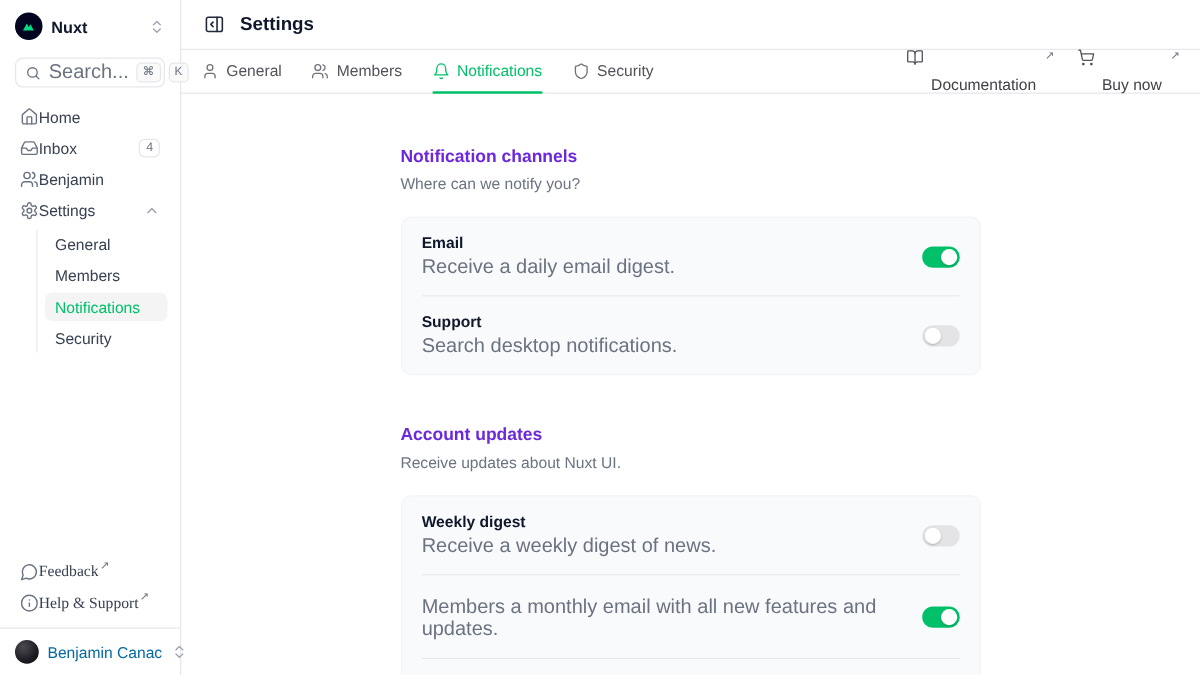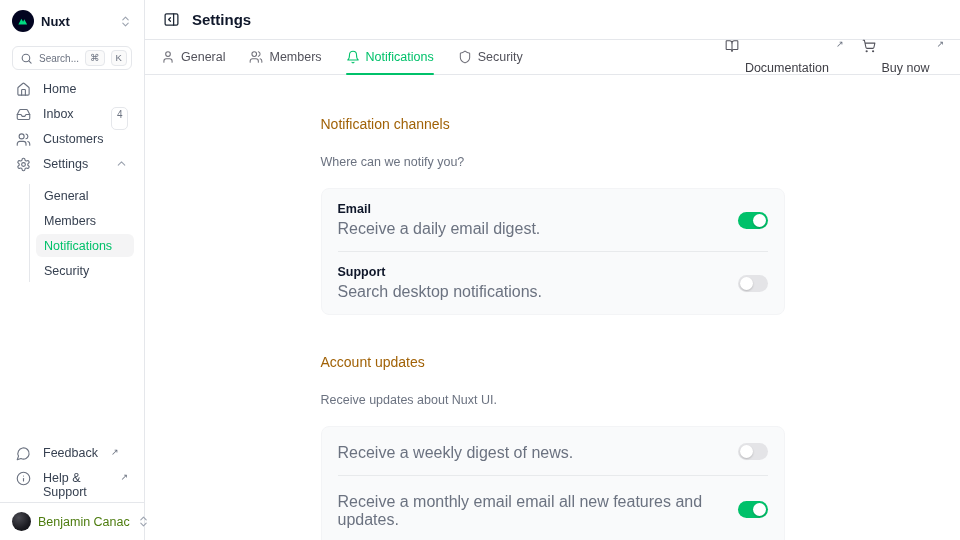--- a/index.html
+++ b/index.html
@@ -12,38 +12,38 @@
   svg.ic { display:block; }
 
   
   .sidebar { width:145px; min-width:145px; height:540px; border-right:1px solid #e5e7eb; display:flex; flex-direction:column; background:#fff; }
   .brand-row { display:flex; align-items:center; gap:7px; padding:10px 12px 6px; }
   .brand-logo { width:22px; height:22px; border-radius:50%; background:#020420; display:flex; align-items:center; justify-content:center; flex:none; }
   .brand-name { font-size:13px; font-weight:700; color:#0f172a; }
   .brand-caret { margin-left:auto; color:#9ca3af; }
 
   .search-box { margin:8px 12px 4px; height:24px; border:1px solid #e5e7eb; border-radius:6px; display:flex; align-items:center; gap:6px; padding:0 5px 0 7px; background:#fff; cursor:text; }
-  .search-box .ph { font-size:10px; color:#6b7280; flex:1; }
+  .search-box .ph { font-size:16px; color:#6b7280; flex:1; }
   .kbd { font-size:9.5px; color:#6b7280; border:1px solid #e5e7eb; background:#fafafa; border-radius:4px; padding:1px 4px; line-height:12px; }
 
   .nav { display:flex; flex-direction:column; gap:2px; padding:8px 10px 0; }
-  .nav-item { height:23px; display:flex; gap:12px; padding:0 6px; border-radius:6px; font-size:12.5px; color:#374151; cursor:pointer; }
+  .nav-item { height:23px; display:flex; align-items:center; gap:0; padding:0 6px; border-radius:6px; font-size:12.5px; color:#374151; cursor:pointer; }
   .nav-item .nico { color:#6b7280; flex:none; }
   .nav-badge { margin-left:auto; font-size:10px; color:#6b7280; border:1px solid #e5e7eb; border-radius:5px; padding:0 4.5px; line-height:13px; background:#fff; }
   .nav-caret { margin-left:auto; color:#9ca3af; }
 
   .subnav { margin:2px 0 0 19px; border-left:1px solid #e5e7eb; padding-left:6px; display:flex; flex-direction:column; gap:2px; }
   .sub-item { height:23px; display:flex; align-items:center; font-size:12.5px; color:#374151; padding:0 8px; border-radius:6px; cursor:pointer; }
   .sub-item.active { background:#f4f4f5; color:#00c16a; font-weight:500; }
 
-  .sb-footer { margin-top:auto; display:flex; flex-direction:column; gap:2px; padding:6px 10px 8px; }
+  .sb-footer { margin-top:auto; display:flex; flex-direction:column; gap:2px; padding:6px 10px 8px;font-family:Liberation Serif, serif; }
   .ext-arrow { font-size:9px; color:#6b7280; margin-left:1px; align-self:flex-start; line-height:10px; transform:translateY(1px); }
   .user-row { border-top:1px solid #e5e7eb; display:flex; align-items:center; gap:7px; padding:9px 12px; cursor:pointer; }
   .avatar { width:19px; height:19px; border-radius:50%; background:radial-gradient(circle at 35% 30%, #4b4b52 0%, #1c1c22 60%, #0c0c10 100%); flex:none; }
-  .user-name { font-size:12.5px; font-weight:500; color:#4d7c0f; white-space:nowrap; }
+  .user-name { font-size:12.5px; font-weight:500; color:#0369a1; white-space:nowrap; }
   .user-caret { margin-left:auto; color:#9ca3af; }
 
   
   .main { flex:1; display:flex; flex-direction:column; min-width:0; }
   .hdr { height:40px; min-height:40px; border-bottom:1px solid #e5e7eb; display:flex; align-items:center; gap:10px; padding:0 16px; }
   .collapse-btn { border:none; background:none; color:#1f2937; cursor:pointer; display:flex; padding:2px; border-radius:4px; }
   .page-title { font-size:15px; font-weight:700; color:#0f172a; }
 
   .tabbar { height:35px; min-height:35px; border-bottom:1px solid #e5e7eb; display:flex; align-items:center; padding:0 16px; gap:24px; }
   .tab { display:flex; align-items:center; gap:6px; font-size:12.5px; color:#52525b; height:100%; position:relative; cursor:pointer; }
@@ -54,22 +54,22 @@
   .tab-links { margin-left:auto; display:flex; align-items:center; gap:18px; }
   .tlink { display:flex; align-items:flex-start; gap:6px; font-size:12.5px; color:#3f3f46; cursor:pointer; }
   .tlink .tico { color:#52525b; margin-top:1px; }
   .tlink .lbl { line-height:16px;margin-top:22px; }
 
   .content { flex:1; overflow-y:auto; padding:41px 0 30px; }
   .content::-webkit-scrollbar { display:none; }
   .col { width:464px; margin:0 auto; }
 
   .section + .section { margin-top:39px; }
-  .sec-title { font-size:14px; font-weight:400; color:#a16207; }
-  .sec-desc { font-size:12.5px; color:#6b7280; margin-top:23px; }
+  .sec-title { font-size:14px; font-weight:700; color:#6d28d9; }
+  .sec-desc { font-size:12.5px; color:#6b7280; margin-top:8px; }
   .card { margin-top:19px; background:#f9fafb; border:1px solid #f3f4f6; border-radius:8px; overflow:hidden; }
   .row { display:flex; align-items:center; gap:16px; padding:13px 16px; }
   .row-text { flex:1; min-width:0; }
   .row-title { font-size:12.5px; font-weight:600; color:#0f172a; }
   .row-desc { font-size:16px; color:#6b7280; margin-top:4px; }
   .divider { height:1px; background:#e8eaec; margin:0 16px; }
 
   .toggle { width:30px; height:17px; border-radius:999px; background:#e4e4e7; position:relative; border:none; cursor:pointer; flex:none; }
   .toggle .knob { position:absolute; top:2px; left:2px; width:13px; height:13px; border-radius:50%; background:#fff; box-shadow:0 1px 2px rgba(0,0,0,.2); }
   .toggle.on { background:#00c16a; }
@@ -129,21 +129,21 @@
     </div>
     <div class="nav-item">
       <span class="nico">
         <svg class="ic" width="15" height="15" viewBox="0 0 24 24" fill="none" stroke="currentColor" stroke-width="1.8" stroke-linecap="round" stroke-linejoin="round">
             <path d="M16 21v-2a4 4 0 0 0-4-4H6a4 4 0 0 0-4 4v2"></path>
             <circle cx="9" cy="7" r="4"></circle>
             <path d="M22 21v-2a4 4 0 0 0-3-3.87"></path>
             <path d="M16 3.13a4 4 0 0 1 0 7.75"></path>
           </svg>
       </span>
-      <span>Customers</span>
+      <span>Benjamin</span>
     </div>
     <div class="nav-item">
       <span class="nico">
         <svg class="ic" width="15" height="15" viewBox="0 0 24 24" fill="none" stroke="currentColor" stroke-width="1.8" stroke-linecap="round" stroke-linejoin="round">
             <path d="M12.22 2h-.44a2 2 0 0 0-2 2v.18a2 2 0 0 1-1 1.73l-.43.25a2 2 0 0 1-2 0l-.15-.08a2 2 0 0 0-2.73.73l-.22.38a2 2 0 0 0 .73 2.73l.15.1a2 2 0 0 1 1 1.72v.51a2 2 0 0 1-1 1.74l-.15.09a2 2 0 0 0-.73 2.73l.22.38a2 2 0 0 0 2.73.73l.15-.08a2 2 0 0 1 2 0l.43.25a2 2 0 0 1 1 1.73V20a2 2 0 0 0 2 2h.44a2 2 0 0 0 2-2v-.18a2 2 0 0 1 1-1.73l.43-.25a2 2 0 0 1 2 0l.15.08a2 2 0 0 0 2.73-.73l.22-.39a2 2 0 0 0-.73-2.73l-.15-.08a2 2 0 0 1-1-1.74v-.5a2 2 0 0 1 1-1.74l.15-.09a2 2 0 0 0 .73-2.73l-.22-.38a2 2 0 0 0-2.73-.73l-.15.08a2 2 0 0 1-2 0l-.43-.25a2 2 0 0 1-1-1.73V4a2 2 0 0 0-2-2z"></path>
             <circle cx="12" cy="12" r="3"></circle>
           </svg>
       </span>
       <span>Settings</span>
       <span class="nav-caret">
@@ -308,30 +308,31 @@
           </div>
         </div>
       </section>
 
       <section class="section">
         <h2 class="sec-title">Account updates</h2>
         <p class="sec-desc">Receive updates about Nuxt UI.</p>
         <div class="card">
           <div class="row">
             <div class="row-text">
+              <div class="row-title">Weekly digest</div>
               <div class="row-desc">Receive a weekly digest of news.</div>
             </div>
             <button class="toggle off" role="switch" aria-checked="false">
                 <span class="knob"></span>
               </button>
           </div>
           <div class="divider"></div>
           <div class="row">
             <div class="row-text">
-              <div class="row-desc">Receive a monthly email email all new features and updates.</div>
+              <div class="row-desc">Members a monthly email with all new features and updates.</div>
             </div>
             <button class="toggle on" role="switch" aria-checked="true">
                 <span class="knob"></span>
               </button>
           </div>
           <div class="divider"></div>
           <div class="row">
             <div class="row-text">
               <div class="row-desc">Receive emails about important updates like security fixes, maintenance, etc.</div>
             </div>

